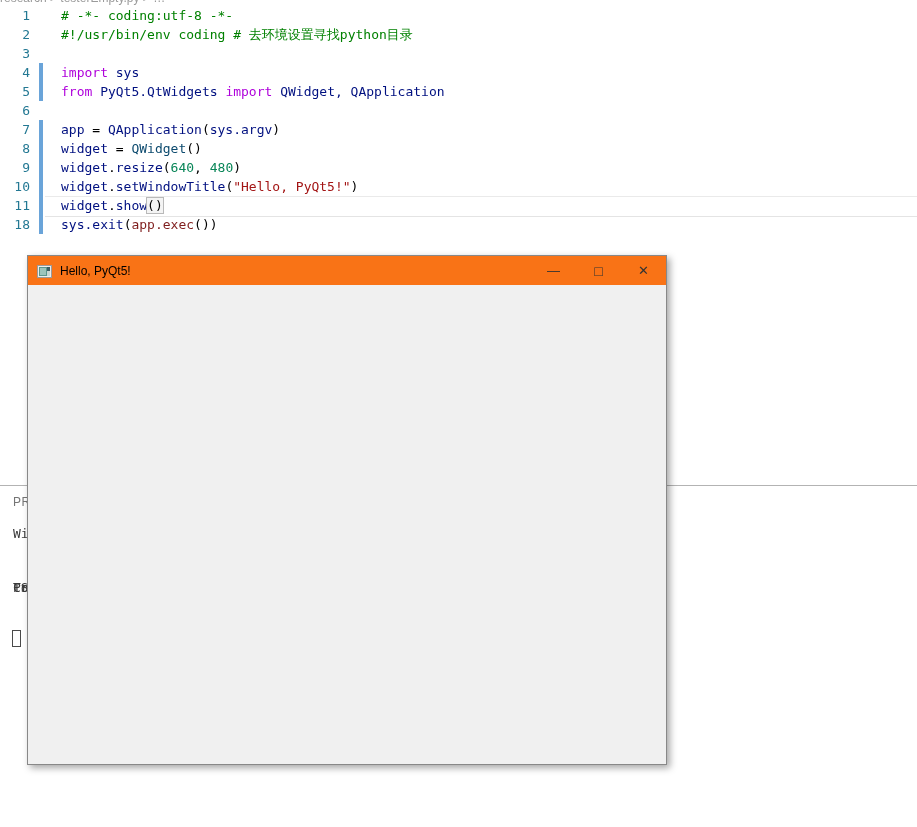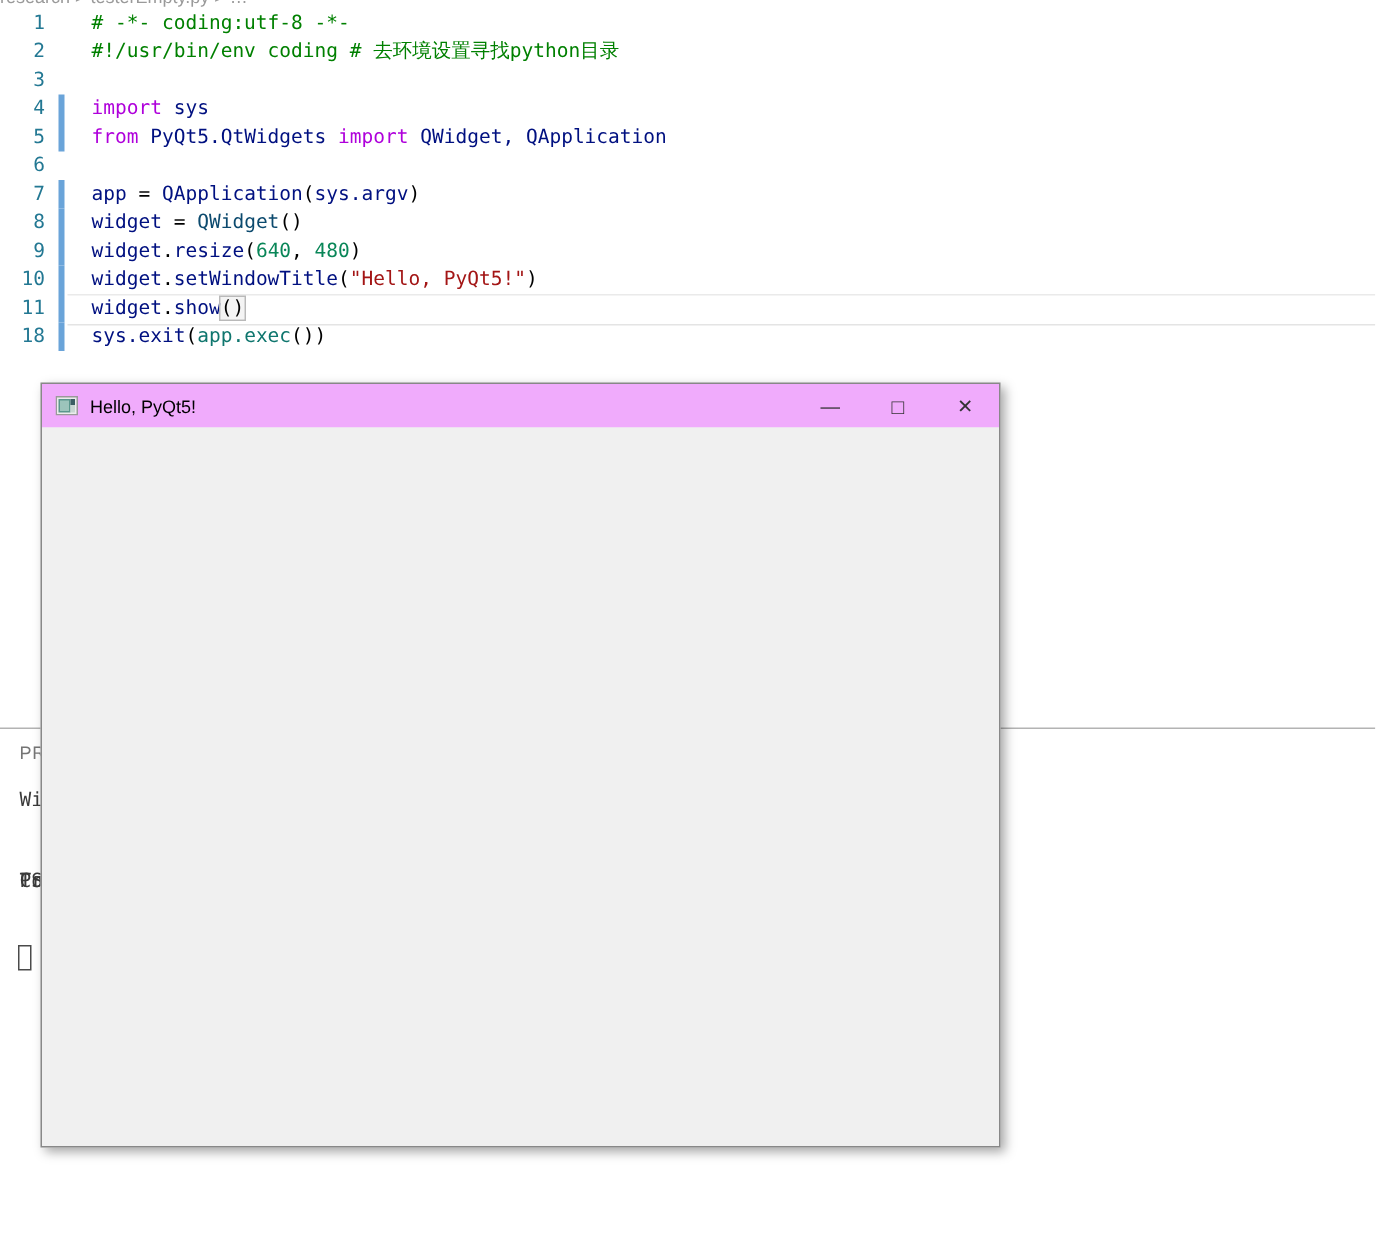--- a/index.html
+++ b/index.html
@@ -73,21 +73,21 @@
 
   
   .qt-window {
     position:absolute; left:27px; top:255px; width:640px; height:510px;
     background:#f0f0f0;
     border:1px solid #888888;
     box-shadow:3px 3px 7px rgba(0,0,0,0.35);
     z-index:5;
   }
   .qt-titlebar {
-    height:29px; background:#f0abfc;
+    height:29px; background:#f97316;
     display:flex; align-items:center;
   }
   .app-icon { margin-left:9px; width:15px; height:13px; display:inline-block; }
   .qt-title {
     margin-left:8px; font-size:12px; color:#000000;
     font-family:"Liberation Sans", sans-serif;
   }
   .qt-controls {
     margin-left:auto; height:100%; display:flex;
   }
@@ -124,21 +124,21 @@
       <div class="code-line"><span class="ln" style="color: rgb(35, 120, 147);">2</span><span class="code"><span style="color: rgb(0, 128, 0);">#!/usr/bin/env coding # 去环境设置寻找python目录</span></span></div>
       <div class="code-line"><span class="ln" style="color: rgb(35, 120, 147);">3</span><span class="code"></span></div>
       <div class="code-line"><span class="ln" style="color: rgb(35, 120, 147);">4</span><span class="mod-bar" style="background: rgb(106, 164, 217);"></span><span class="code"><span style="color: rgb(175, 0, 219);">import</span><span style="color: rgb(0, 16, 128);"> sys</span></span></div>
       <div class="code-line"><span class="ln" style="color: rgb(35, 120, 147);">5</span><span class="mod-bar" style="background: rgb(106, 164, 217);"></span><span class="code"><span style="color: rgb(175, 0, 219);">from</span><span style="color: rgb(0, 16, 128);"> PyQt5.QtWidgets </span><span style="color: rgb(175, 0, 219);">import</span><span style="color: rgb(0, 16, 128);"> QWidget, QApplication</span></span></div>
       <div class="code-line"><span class="ln" style="color: rgb(35, 120, 147);">6</span><span class="code"></span></div>
       <div class="code-line"><span class="ln" style="color: rgb(35, 120, 147);">7</span><span class="mod-bar" style="background: rgb(106, 164, 217);"></span><span class="code"><span style="color: rgb(0, 16, 128);">app </span><span style="color: rgb(0, 0, 0);">= </span><span style="color: rgb(0, 16, 128);">QApplication</span><span style="color: rgb(0, 0, 0);">(</span><span style="color: rgb(0, 16, 128);">sys.argv</span><span style="color: rgb(0, 0, 0);">)</span></span></div>
       <div class="code-line"><span class="ln" style="color: rgb(35, 120, 147);">8</span><span class="mod-bar" style="background: rgb(106, 164, 217);"></span><span class="code"><span style="color: rgb(0, 16, 128);">widget </span><span style="color: rgb(0, 0, 0);">= </span><span style="color: #0c4a6e;">QWidget</span><span style="color: rgb(0, 0, 0);">()</span></span></div>
       <div class="code-line"><span class="ln" style="color: rgb(35, 120, 147);">9</span><span class="mod-bar" style="background: rgb(106, 164, 217);"></span><span class="code"><span style="color: rgb(0, 16, 128);">widget</span><span style="color: rgb(0, 0, 0);">.</span><span style="color: rgb(0, 16, 128);">resize</span><span style="color: rgb(0, 0, 0);">(</span><span style="color: rgb(9, 134, 88);">640</span><span style="color: rgb(0, 0, 0);">, </span><span style="color: rgb(9, 134, 88);">480</span><span style="color: rgb(0, 0, 0);">)</span></span></div>
       <div class="code-line"><span class="ln" style="color: rgb(35, 120, 147);">10</span><span class="mod-bar" style="background: rgb(106, 164, 217);"></span><span class="code"><span style="color: rgb(0, 16, 128);">widget</span><span style="color: rgb(0, 0, 0);">.</span><span style="color: rgb(0, 16, 128);">setWindowTitle</span><span style="color: rgb(0, 0, 0);">(</span><span style="color: rgb(163, 21, 21);">"Hello, PyQt5!"</span><span style="color: rgb(0, 0, 0);">)</span></span></div>
       <div class="code-line current"><span class="ln" style="color: rgb(35, 120, 147);">11</span><span class="mod-bar" style="background: rgb(106, 164, 217);"></span><span class="code"><span style="color: rgb(0, 16, 128);">widget</span><span style="color: rgb(0, 0, 0);">.</span><span style="color: rgb(0, 16, 128);">show</span><span class="bracket-box" style="color: rgb(0, 0, 0);">()</span></span></div>
-      <div class="code-line"><span class="ln" style="color: rgb(35, 120, 147);">18</span><span class="mod-bar" style="background: rgb(106, 164, 217);"></span><span class="code"><span style="color: rgb(0, 16, 128);">sys.exit</span><span style="color: rgb(0, 0, 0);">(</span><span style="color: #0f766e;">app.exec</span><span style="color: rgb(0, 0, 0);">())</span></span></div>
+      <div class="code-line"><span class="ln" style="color: rgb(35, 120, 147);">18</span><span class="mod-bar" style="background: rgb(106, 164, 217);"></span><span class="code"><span style="color: rgb(0, 16, 128);">sys.exit</span><span style="color: rgb(0, 0, 0);">(</span><span style="color: #7f1d1d;">app.exec</span><span style="color: rgb(0, 0, 0);">())</span></span></div>
     </div>
 
   <div class="panel-divider"></div>
 
   <div class="frag tab" style="top:495px">PR</div>
   <div class="frag term" style="top:526px">Wi</div>
   <div class="frag term" style="top:580px">Co</div>
   <div class="frag term" style="top:580px">Tr</div>
   <div class="frag term" style="top:580px">PS</div>
   <div class="term-cursor"></div>

